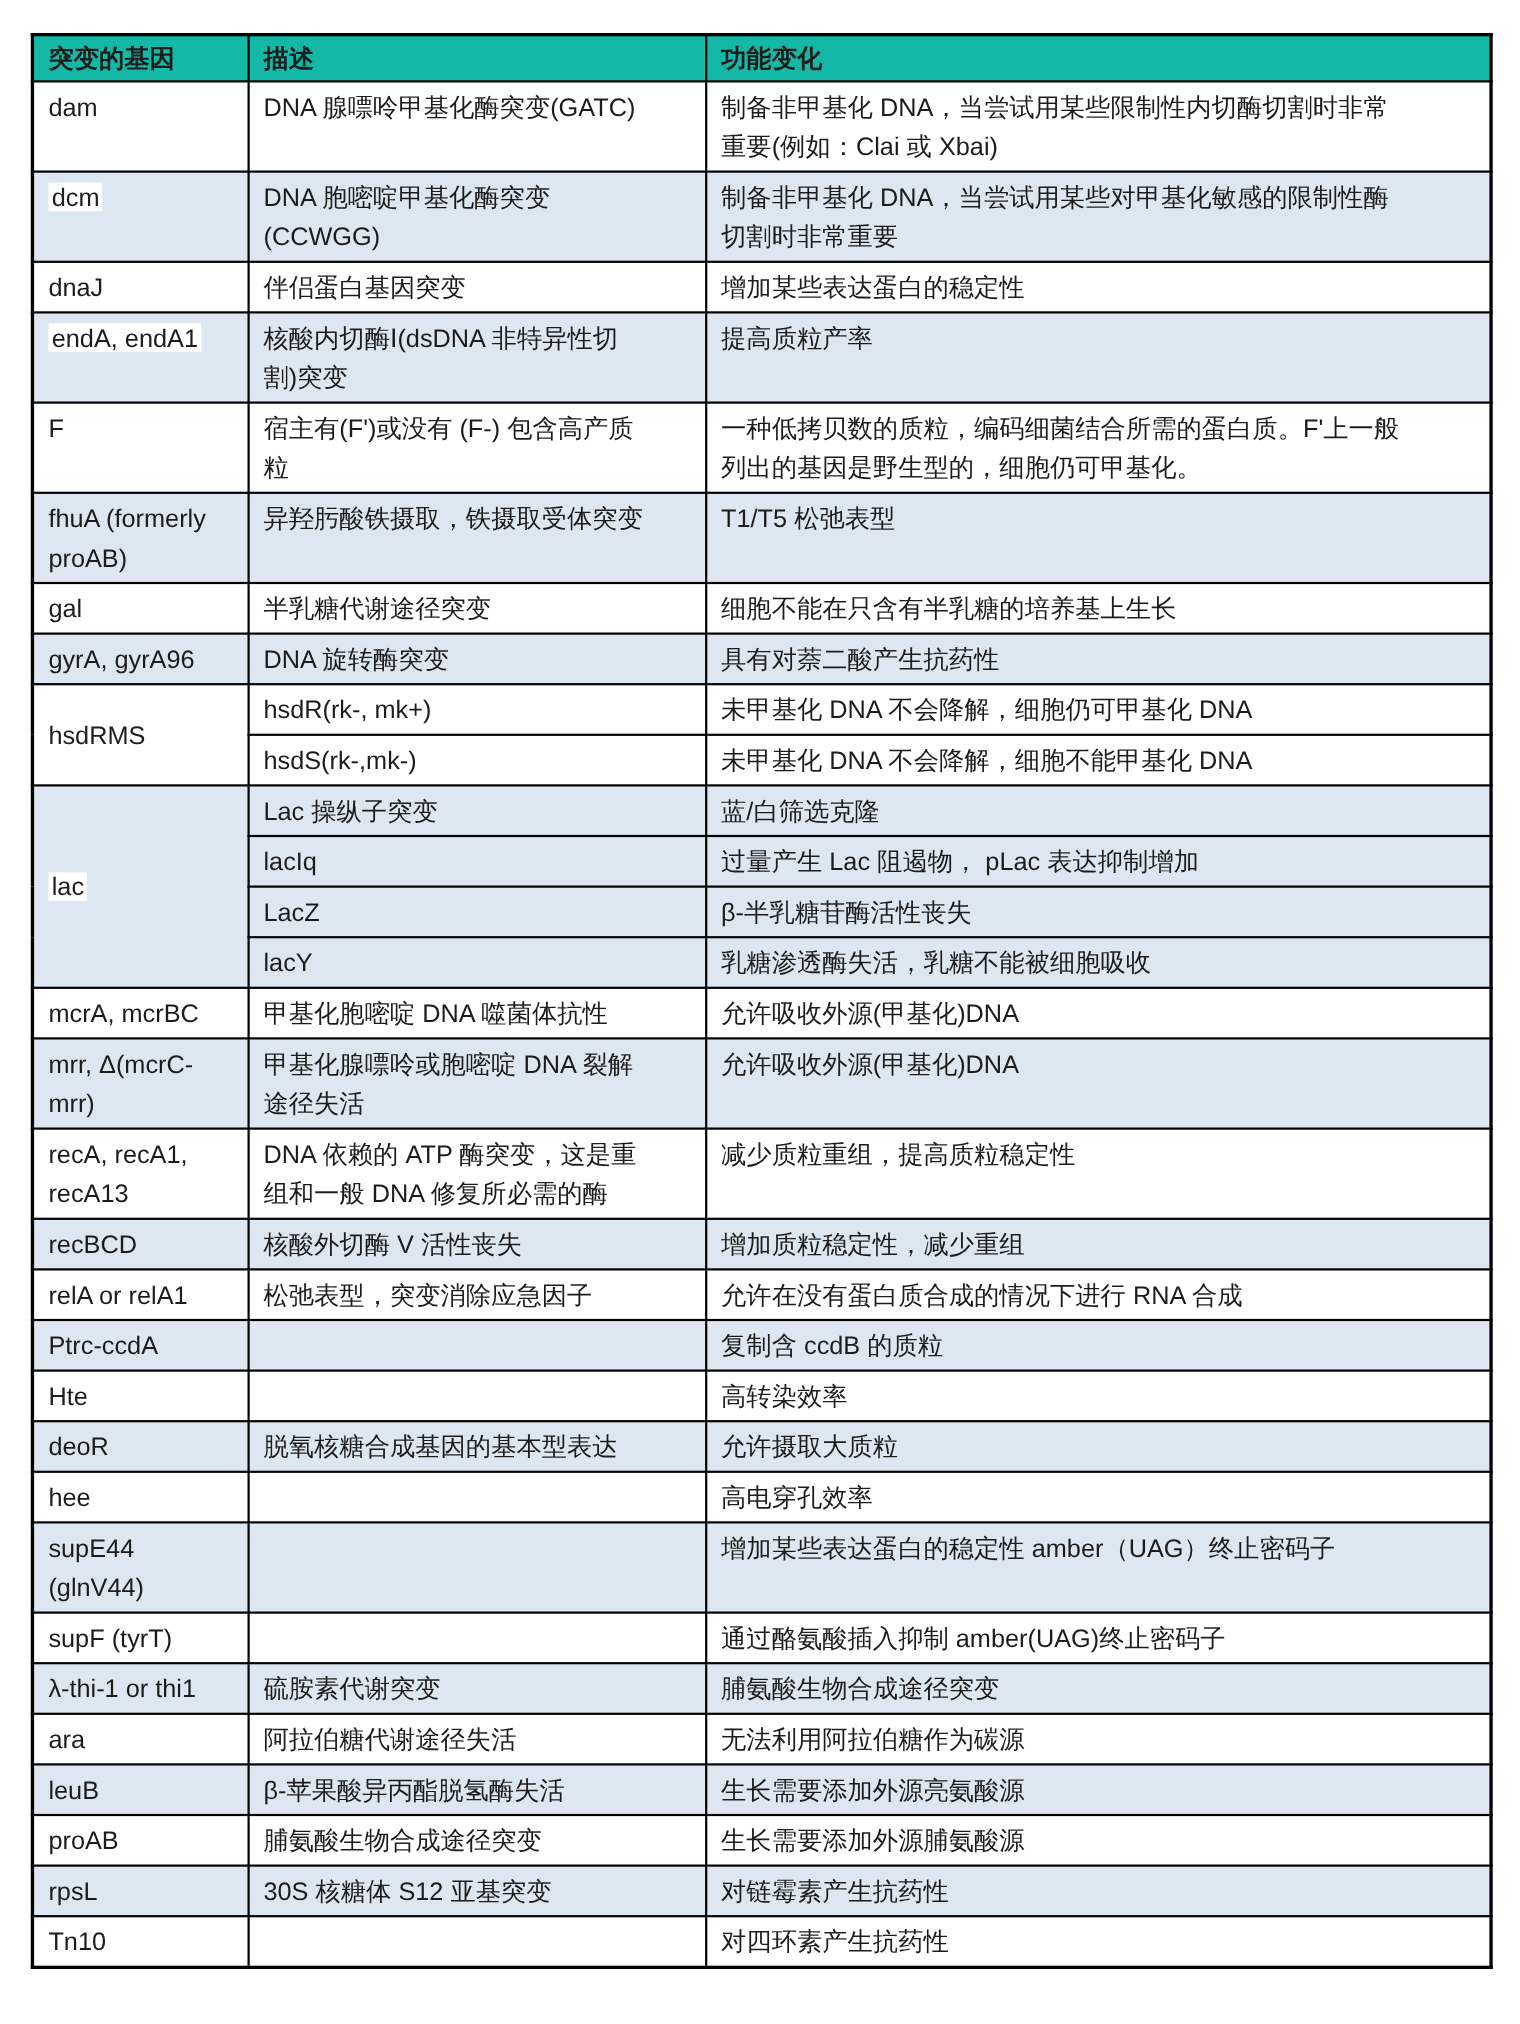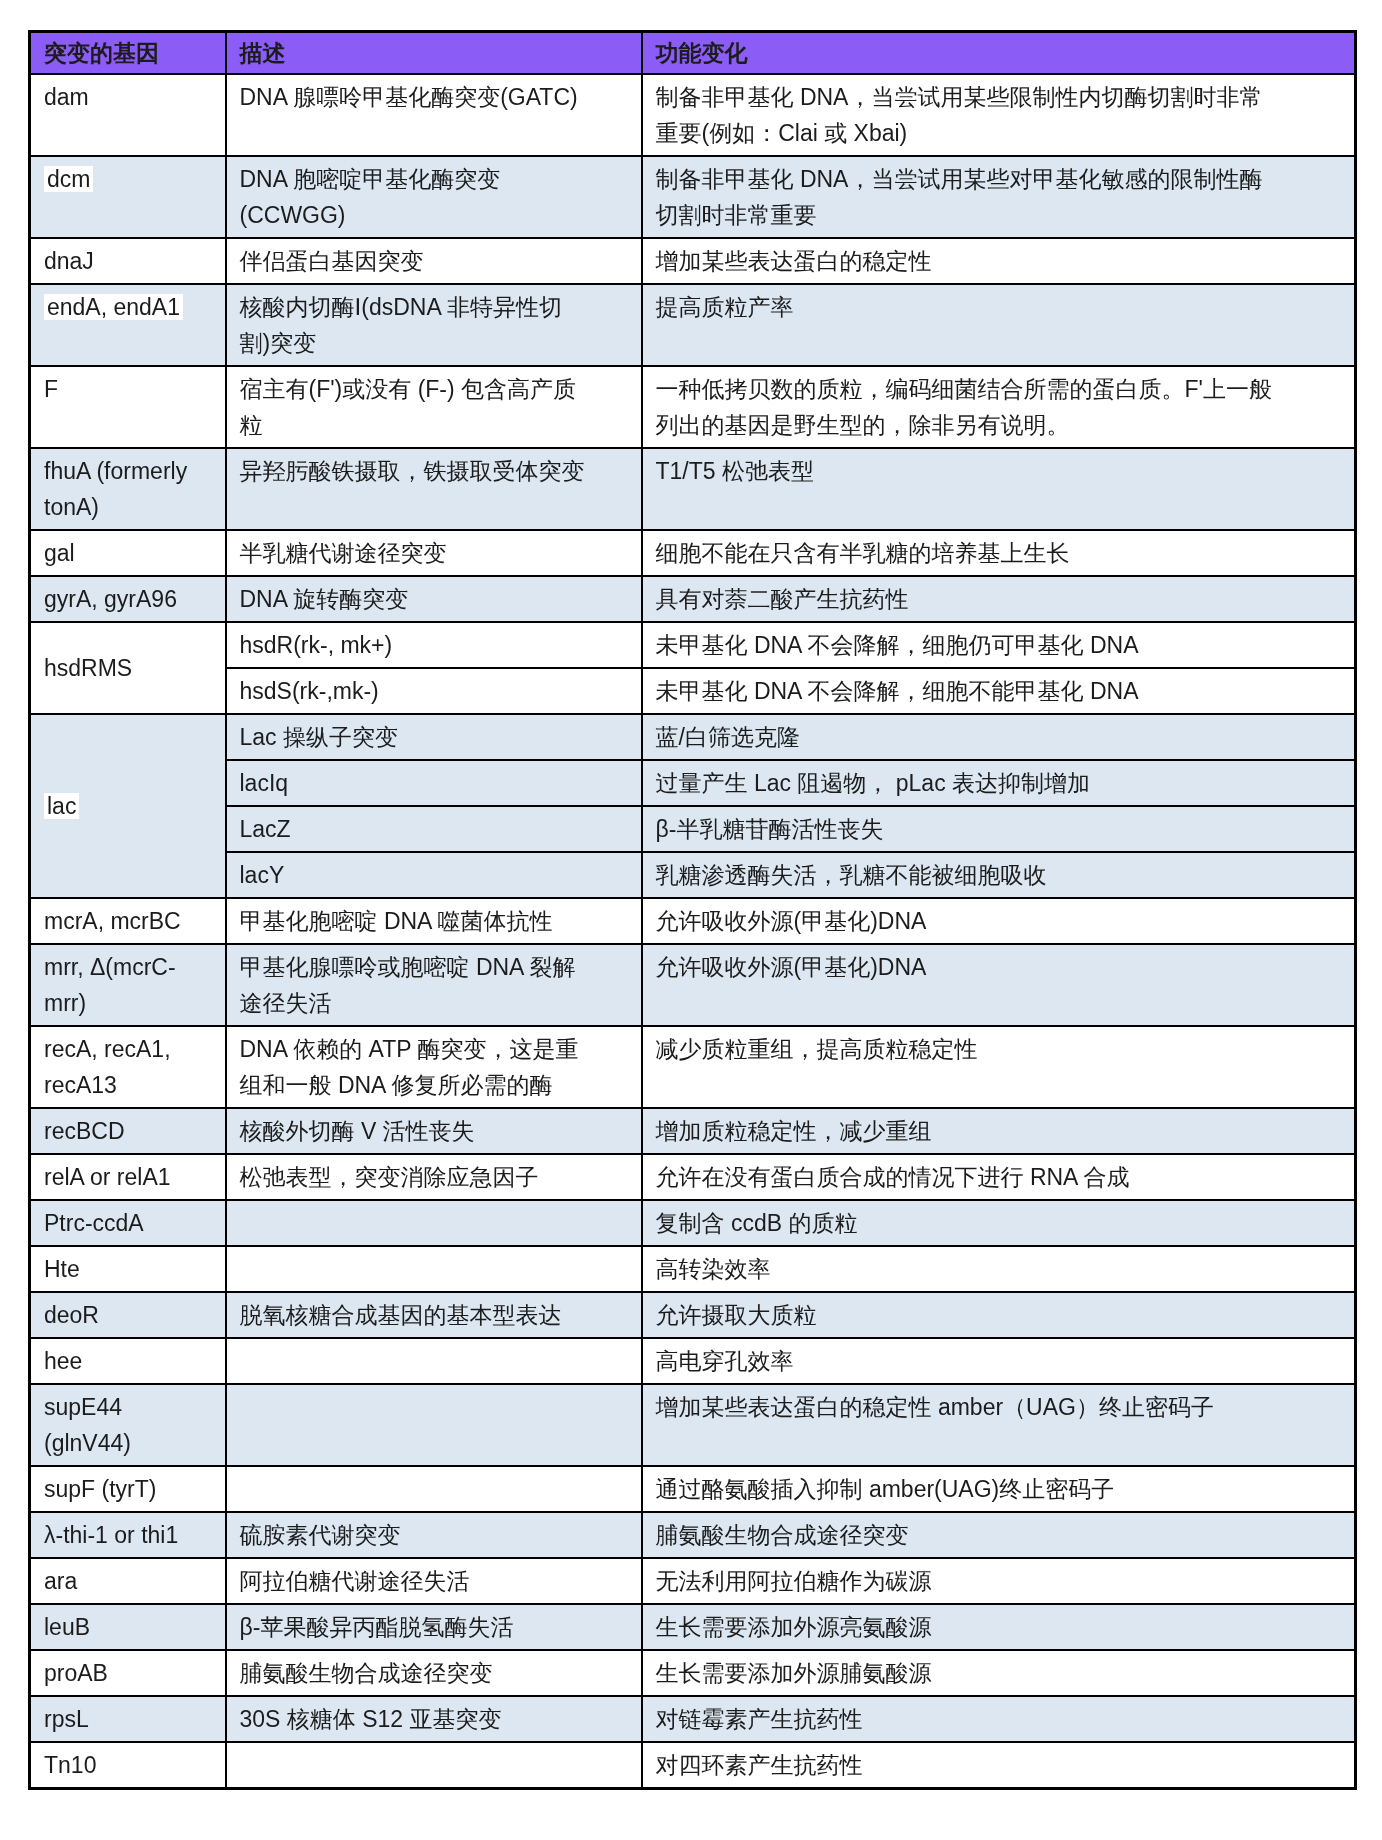--- a/index.html
+++ b/index.html
@@ -30,21 +30,21 @@
     padding: 4px 13px;
     font-size: 23px;
     line-height: 36px;
     vertical-align: top;
     white-space: pre-line;
     word-break: break-word;
     box-sizing: border-box;
     text-align: left;
   }
   th {
-    background: #8b5cf6;
+    background: #14b8a6;
     font-weight: bold;
     height: 40px;
     line-height: 30px;
     padding-top: 5px;
     padding-bottom: 5px;
   }
   td { height: 46px; background: #ffffff; }
   tr.band td { background: #dce7f2; }
   td.gene-span { vertical-align: middle; }
   .hl { background: #ffffff; padding: 0 3px; }
@@ -89,25 +89,25 @@
         <td><span class="hl">endA, endA1</span></td>
         <td>核酸内切酶Ⅰ(dsDNA 非特异性切
 割)突变</td>
         <td>提高质粒产率</td>
       </tr>
       <tr>
         <td>F</td>
         <td>宿主有(F')或没有 (F-) 包含高产质
 粒</td>
         <td>一种低拷贝数的质粒，编码细菌结合所需的蛋白质。F'上一般
-列出的基因是野生型的，除非另有说明。</td>
+列出的基因是野生型的，细胞仍可甲基化。</td>
       </tr>
       <tr class="band">
         <td>fhuA (formerly
-tonA)</td>
+proAB)</td>
         <td>异羟肟酸铁摄取，铁摄取受体突变</td>
         <td>T1/T5 松弛表型</td>
       </tr>
       <tr>
         <td>gal</td>
         <td>半乳糖代谢途径突变</td>
         <td>细胞不能在只含有半乳糖的培养基上生长</td>
       </tr>
       <tr class="band">
         <td>gyrA, gyrA96</td>

